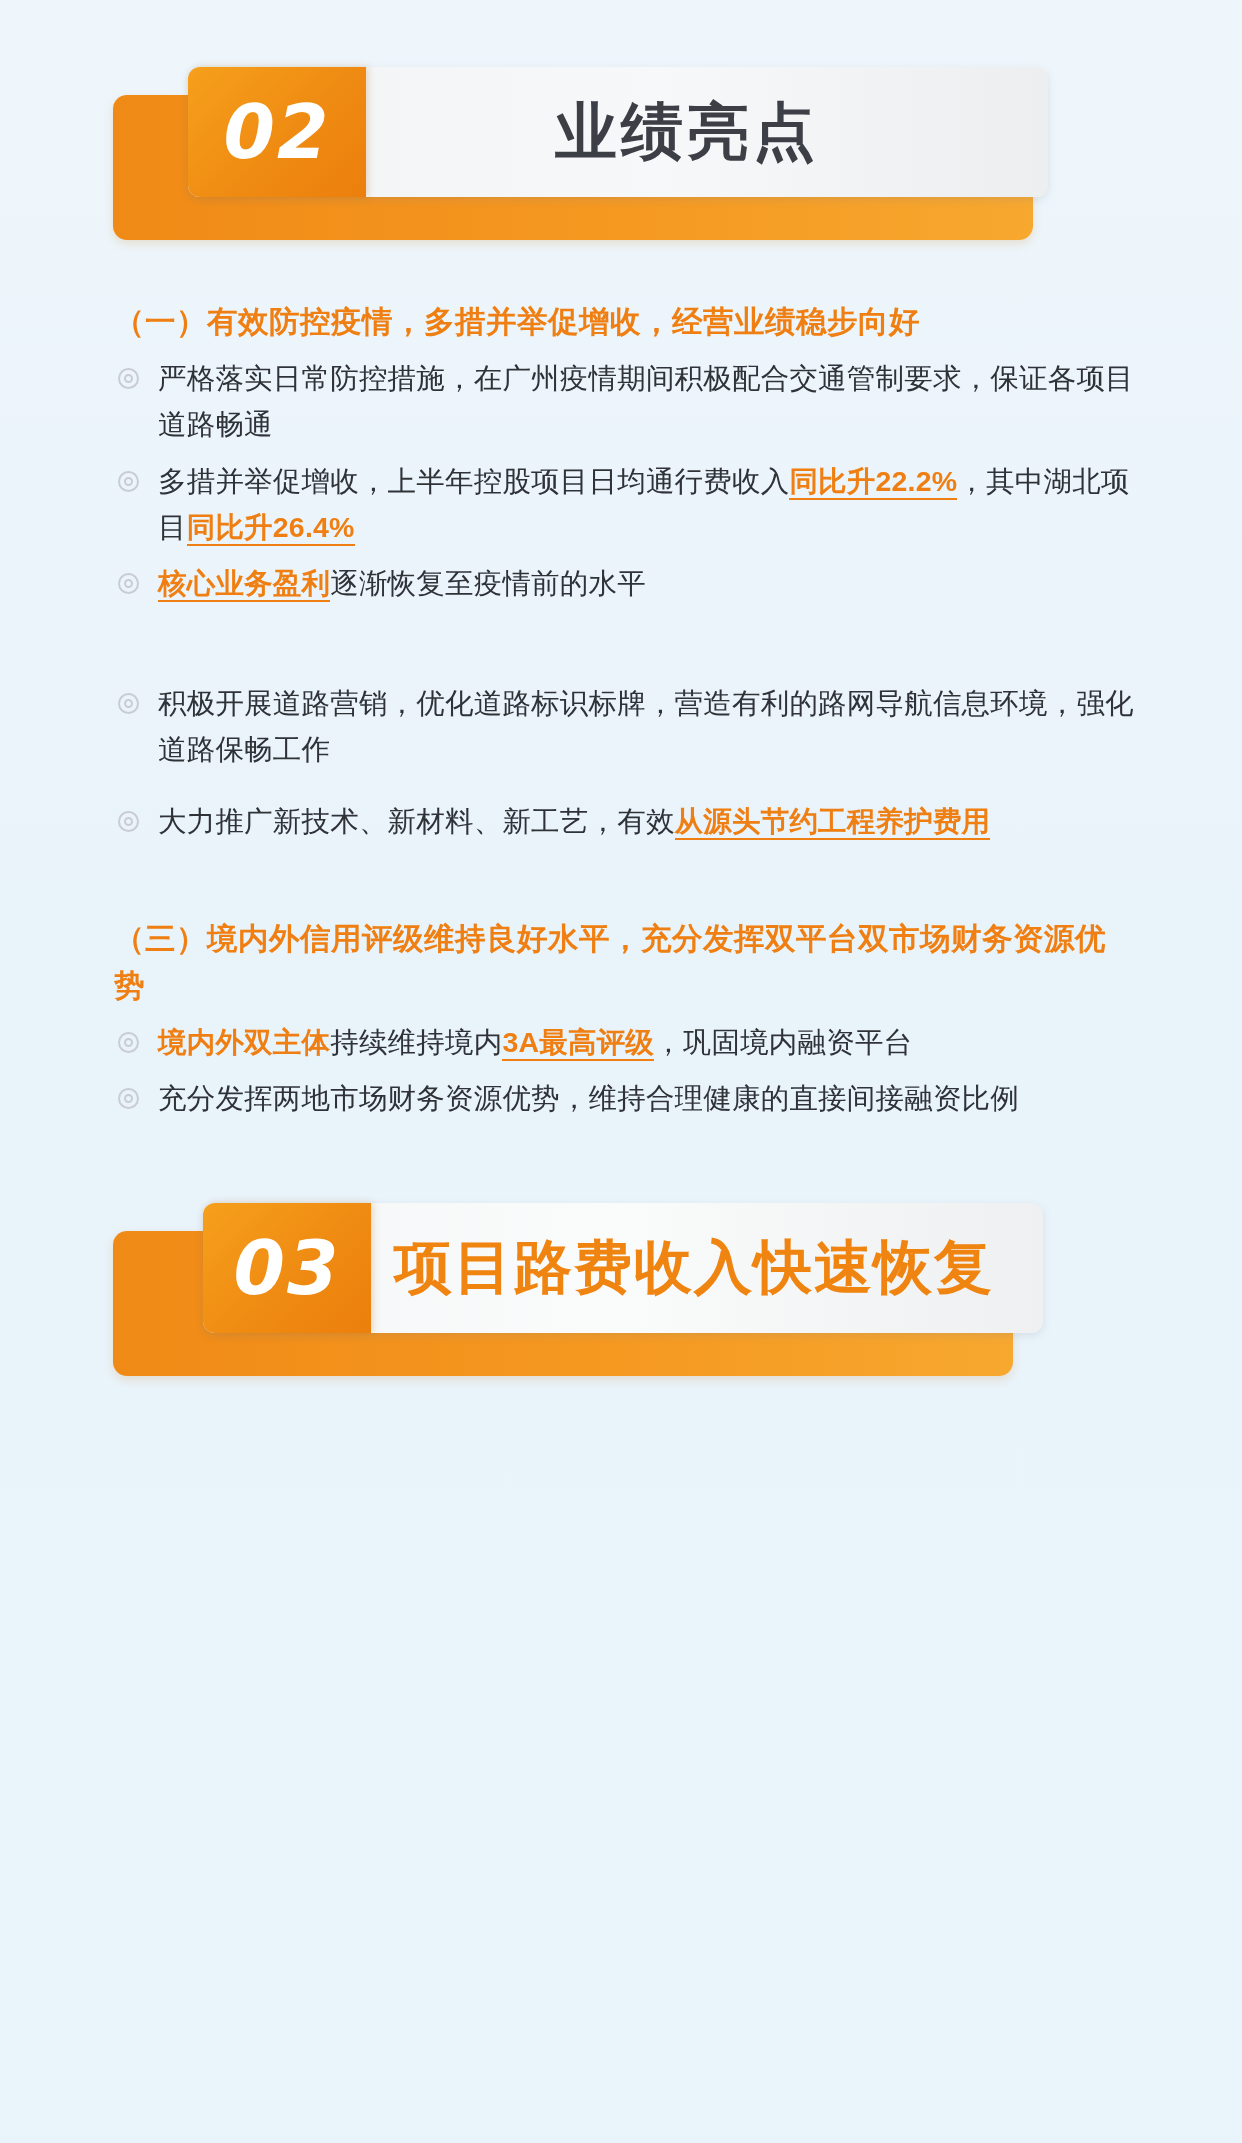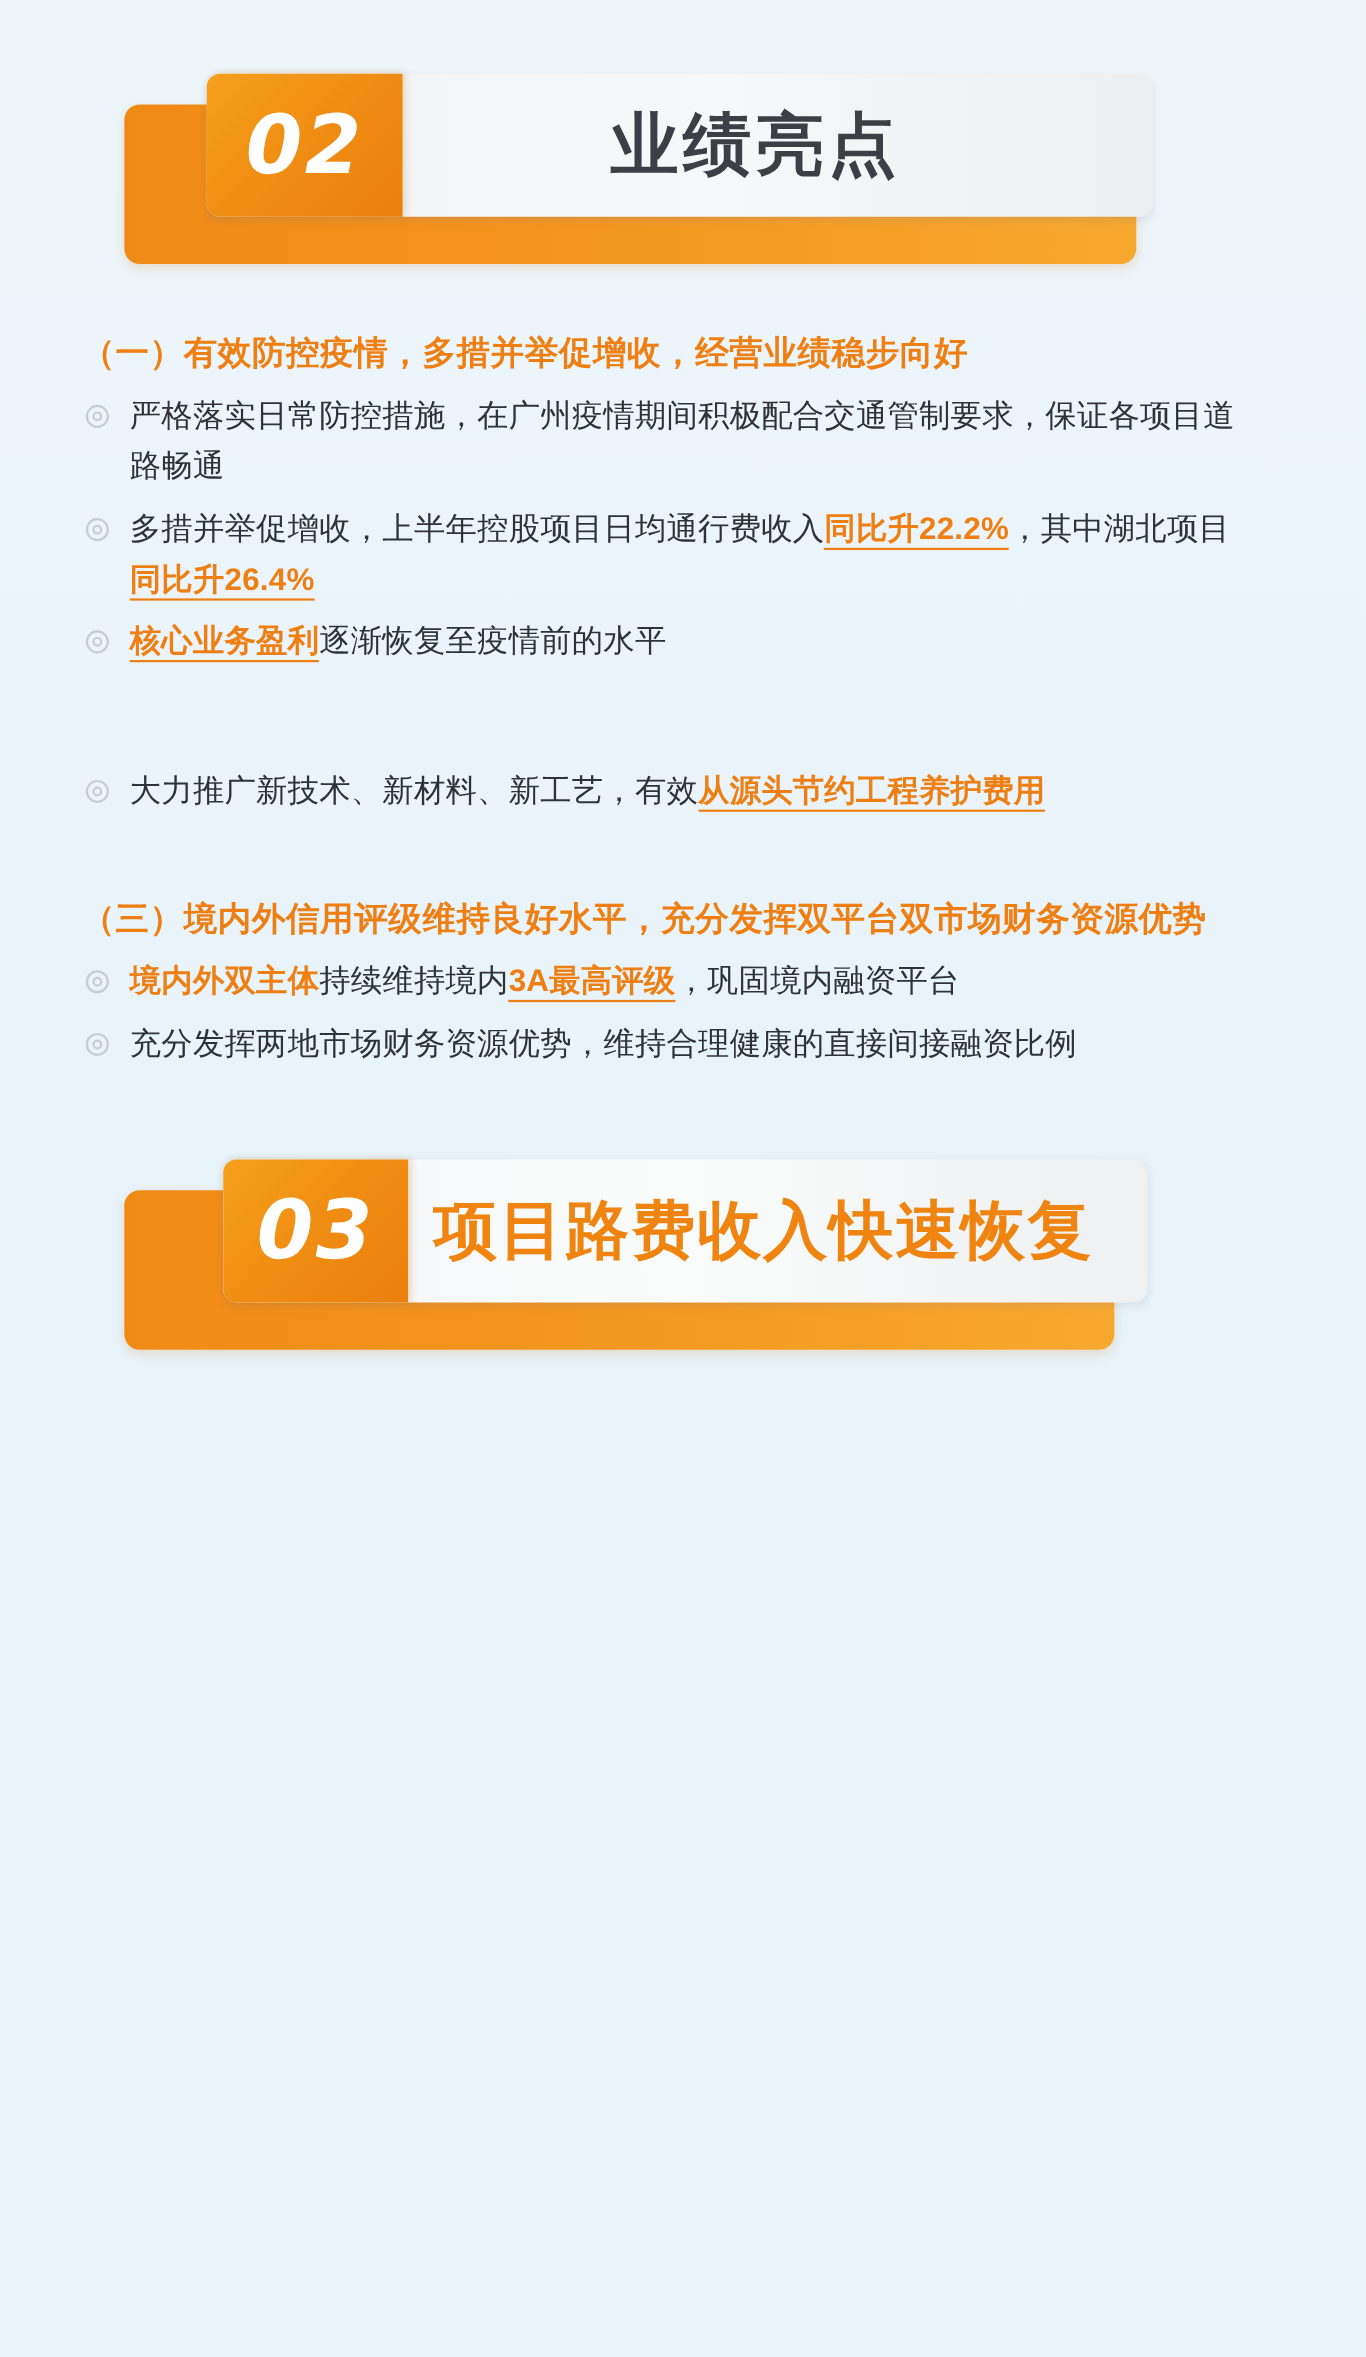--- a/index.html
+++ b/index.html
@@ -96,20 +96,21 @@
   .banner.b03 .banner-title {
     color: #ef8410;
     font-size: 58px;
     letter-spacing: 2px;
     padding-right: 26px;
   }
 
   
   .content {
     padding: 58px 108px 0 74px;
+    margin-left: 40px;
   }
   .h-sub {
     font-size: 30.5px;
     font-weight: bold;
     color: #ef7f12;
     line-height: 1.55;
     letter-spacing: .5px;
     margin: 0 0 6px 0;
   }
   .group { margin-bottom: 34px; }
@@ -200,20 +201,24 @@
           <span class="marker"></span>
           <span class="em">核心业务盈利</span><span>逐渐恢复至疫情前的水平</span>
         </li>
       </ul>
     </div>
 
     <div class="gap-big"></div>
 
     <div class="group g2">
       <ul class="bullet-list">
+        <li class="bullet">
+          <span class="marker"></span>
+          <span>积极开展道路营销，优化道路标识标牌，营造有利的路网导航信息环境，强化道路保畅工作</span>
+        </li>
         <li class="bullet spaced">
           <span class="marker"></span>
           <span>大力推广新技术、新材料、新工艺，有效</span><span class="em">从源头节约工程养护费用</span>
         </li>
       </ul>
     </div>
 
     <div class="gap-big"></div>
 
     <div class="group g3">

